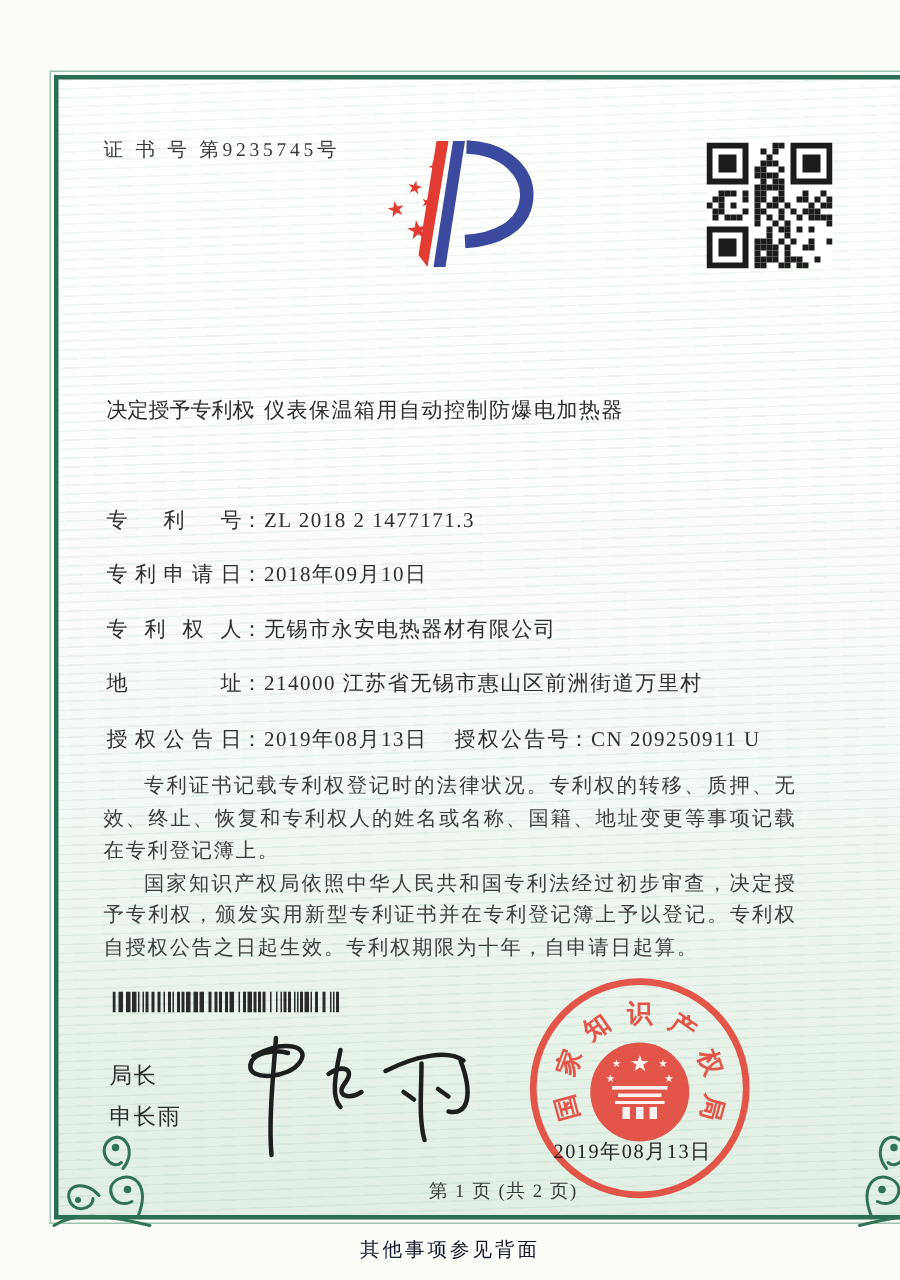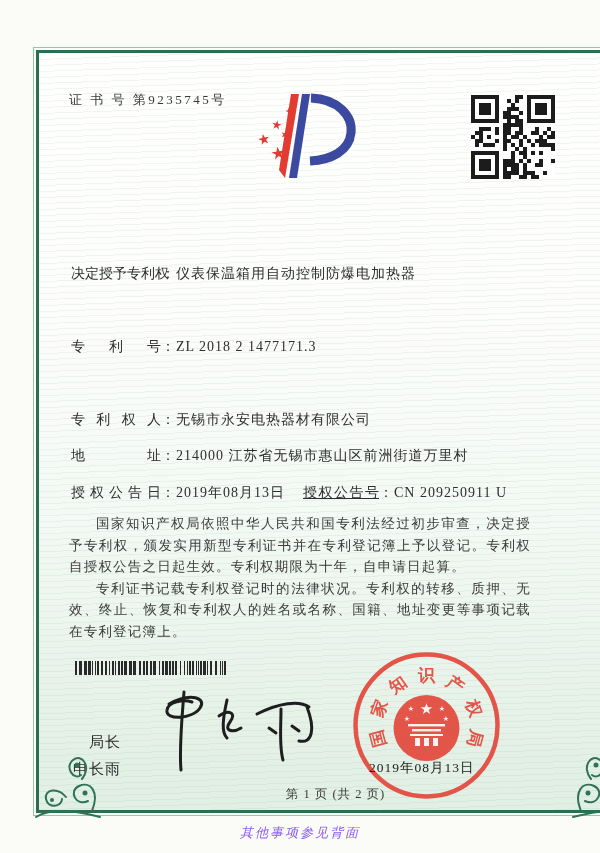--- a/index.html
+++ b/index.html
@@ -26,34 +26,34 @@
   .qr{position:absolute;left:432px;top:42px;width:84px;height:84px;}
   .title{
     position:absolute;left:0;top:140px;width:100%;text-align:center;
     font-size:31px;font-weight:600;letter-spacing:7px;color:#1f1f1f;white-space:nowrap;
   }
   .frow{position:absolute;left:32px;width:470px;font-size:14px;color:#2e2e2e;white-space:nowrap;}
   .flabel{display:inline-block;width:90px;text-align:justify;text-align-last:justify;letter-spacing:0;}
   .fcolon{display:inline-block;width:15px;}
   .fvalue{letter-spacing:1px;}
   .grant2{position:absolute;left:232px;top:0;white-space:nowrap;}
-  .grant2 .flabel{width:76px;text-decoration:underline;}
+  .grant2 .flabel{width:76px;}
   .legal{
     position:absolute;left:30px;top:460px;width:462px;
     font-size:13.5px;line-height:21.5px;letter-spacing:1.2px;color:#3c3c3c;
     text-align:justify;
   }
   .legal p{margin:0;text-indent:2em;}
   .barcode{position:absolute;left:36px;top:608px;width:156px;height:14px;}
-  .sign-block{position:absolute;left:34px;top:676px;font-size:15px;line-height:27px;color:#2c2c2c;letter-spacing:1px;text-align:right;}
+  .sign-block{position:absolute;left:34px;top:652px;font-size:15px;line-height:27px;color:#2c2c2c;letter-spacing:1px;}
   .signature{position:absolute;left:90px;top:633px;width:200px;height:92px;}
   .seal{position:absolute;left:310px;top:595px;width:155px;height:155px;opacity:0.92;}
   .seal-date{position:absolute;left:330px;top:706px;font-size:13.5px;letter-spacing:1px;color:#222;}
   .page-no{position:absolute;left:0;bottom:7px;width:100%;text-align:center;font-size:12.5px;letter-spacing:1px;color:#3a3a3a;}
-  .back-note{position:absolute;left:0;top:824px;width:100%;text-align:center;font-size:13px;letter-spacing:2px;color:#8b5cf6;font-style:italic;}
+  .back-note{position:absolute;left:0;top:824px;width:100%;text-align:center;font-size:13px;letter-spacing:2px;color:#0f172a;}
   .orn{position:absolute;width:72px;height:76px;pointer-events:none;}
   .orn-left{left:-9px;bottom:-11px;}
   .orn-right{right:-11px;bottom:-11px;transform:scaleX(-1);}
 </style>
 </head>
 <body>
 
 <div class="frame">
 
   <div class="cert-no">证 书 号 第9235745号</div>
@@ -200,36 +200,39 @@
       <rect x="8" y="64" width="12" height="12" fill="#1c1c1c"></rect>
     </svg>
 
 
   <div class="frow" style="top:212px">
     <span class="flabel">决定授予专利权</span><span class="fcolon">：</span><span class="fvalue">仪表保温箱用自动控制防爆电加热器</span>
   </div>
   <div class="frow" style="top:285px">
     <span class="flabel">专利号</span><span class="fcolon">：</span><span class="fvalue">ZL 2018 2 1477171.3</span>
   </div>
+  <div class="frow" style="top:321px">
+    <span class="flabel">专利申请日</span><span class="fcolon">：</span><span class="fvalue">2018年09月10日</span>
+  </div>
   <div class="frow" style="top:358px">
     <span class="flabel">专利权人</span><span class="fcolon">：</span><span class="fvalue">无锡市永安电热器材有限公司</span>
   </div>
   <div class="frow" style="top:394px">
     <span class="flabel">地址</span><span class="fcolon">：</span><span class="fvalue">214000 江苏省无锡市惠山区前洲街道万里村</span>
   </div>
   <div class="frow" style="top:431px">
     <span class="flabel">授权公告日</span><span class="fcolon">：</span><span class="fvalue">2019年08月13日</span>
     <span class="grant2">
       <span class="flabel">授权公告号</span><span class="fcolon">：</span><span class="fvalue">CN 209250911 U</span>
     </span>
   </div>
 
   <div class="legal">
+    <p>专利证书记载专利权登记时的法律状况。专利权的转移、质押、无效、终止、恢复和专利权人的姓名或名称、国籍、地址变更等事项记载在专利登记簿上。</p>
     <p>国家知识产权局依照中华人民共和国专利法经过初步审查，决定授予专利权，颁发实用新型专利证书并在专利登记簿上予以登记。专利权自授权公告之日起生效。专利权期限为十年，自申请日起算。</p>
-    <p>专利证书记载专利权登记时的法律状况。专利权的转移、质押、无效、终止、恢复和专利权人的姓名或名称、国籍、地址变更等事项记载在专利登记簿上。</p>
   </div>
 
   <svg class="barcode" id="barcode" viewBox="0 0 156 14" aria-hidden="true">
       <rect x="0" y="0" width="2" height="14" fill="#2a2a2a"></rect>
       <rect x="4" y="0" width="3" height="14" fill="#2a2a2a"></rect>
       <rect x="9" y="0" width="3" height="14" fill="#2a2a2a"></rect>
       <rect x="13" y="0" width="3" height="14" fill="#2a2a2a"></rect>
       <rect x="17" y="0" width="1" height="14" fill="#2a2a2a"></rect>
       <rect x="20" y="0" width="1" height="14" fill="#2a2a2a"></rect>
       <rect x="22" y="0" width="2" height="14" fill="#2a2a2a"></rect>

